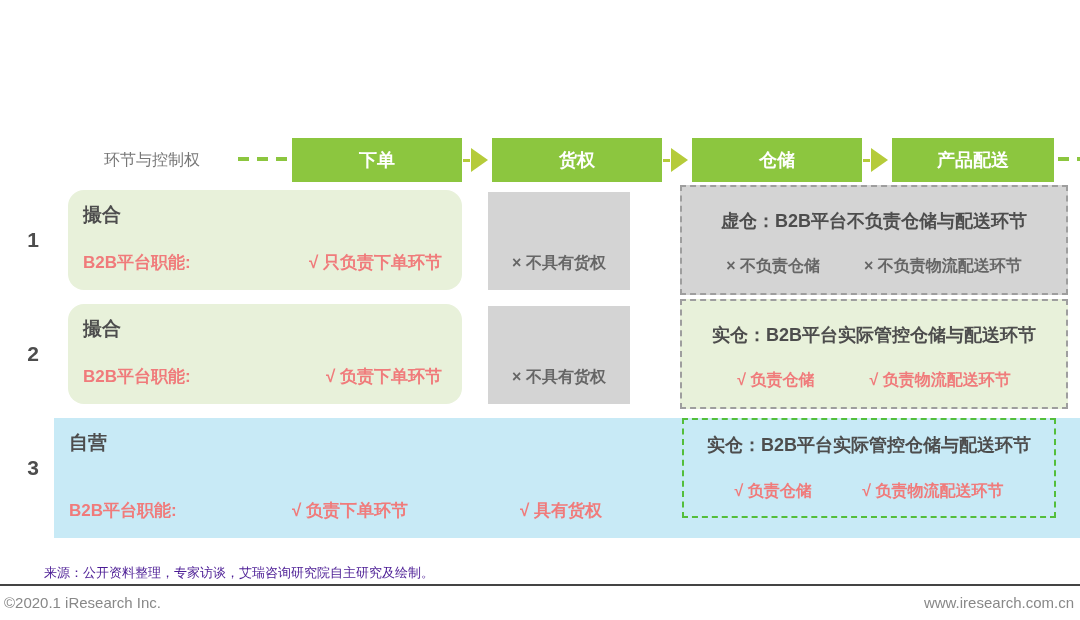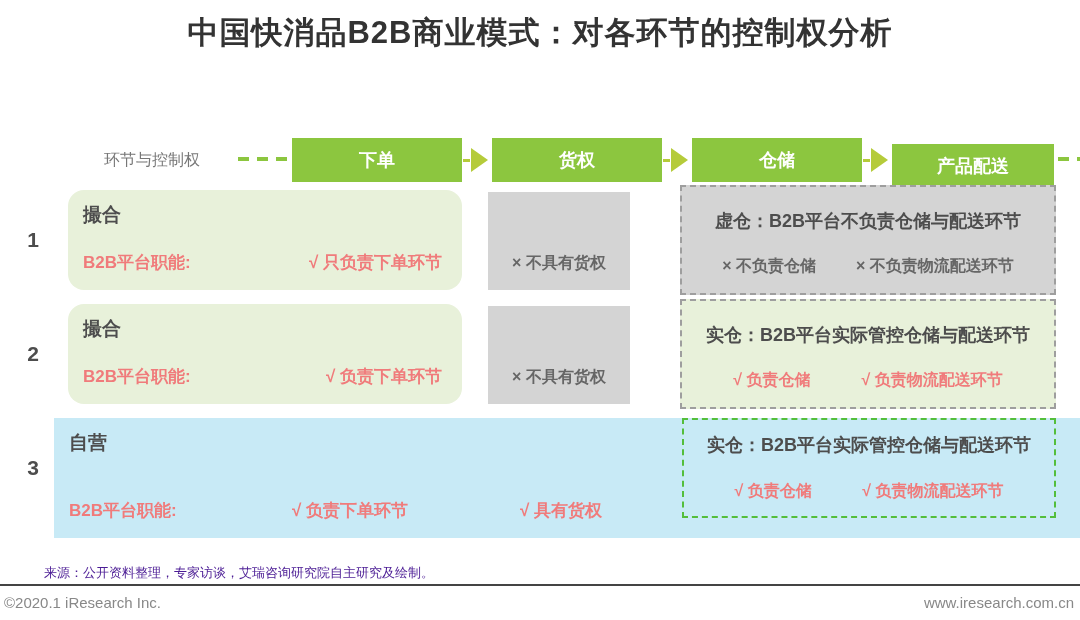--- a/index.html
+++ b/index.html
@@ -13,21 +13,21 @@
   .axis-label{position:absolute;left:104px;top:150px;font-size:16px;color:#777;}
   .dash-line{position:absolute;top:157px;height:4px;
              background:repeating-linear-gradient(90deg,#8CC63F 0 11px,transparent 11px 19px);}
   .dash-lead{left:238px;width:52px;}
   .dash-trail{left:1058px;width:22px;}
   .stage{position:absolute;top:138px;height:44px;line-height:44px;background:#8CC63F;
          color:#fff;font-size:18px;font-weight:bold;text-align:center;}
   .stage-1{left:292px;width:170px;}
   .stage-2{left:492px;width:170px;}
   .stage-3{left:692px;width:170px;}
-  .stage-4{left:892px;width:162px;margin-top:6px;}
+  .stage-4{left:892px;width:162px;}
   .flow-arrow{position:absolute;top:138px;height:44px;width:30px;display:flex;align-items:center;}
   .flow-arrow::before{content:"";display:block;width:7px;height:3px;background:#B5CB3A;margin-right:1px;}
   .flow-arrow::after{content:"";display:block;width:0;height:0;
          border-left:17px solid #B5CB3A;border-top:12px solid transparent;border-bottom:12px solid transparent;}
   .arrow-1{left:463px;}
   .arrow-2{left:663px;}
   .arrow-3{left:863px;}
 
   
   .row-num{position:absolute;left:18px;width:30px;height:100px;display:flex;align-items:center;
@@ -39,21 +39,21 @@
   .mode-1{top:190px;} .mode-2{top:304px;}
   .mode-title{position:absolute;left:15px;top:12px;font-size:19px;font-weight:bold;color:#4D4D4D;}
   .role-label{position:absolute;left:15px;bottom:16px;font-size:17px;font-weight:bold;color:#F07B7B;}
   .order-status{position:absolute;right:20px;bottom:16px;font-size:17px;font-weight:bold;color:#F07B7B;}
 
   .cargo-box{position:absolute;left:488px;width:142px;height:98px;background:#D4D4D4;}
   .cargo-1{top:192px;} .cargo-2{top:306px;}
   .cargo-status{position:absolute;left:0;bottom:16px;width:100%;text-align:center;
                 font-size:16px;font-weight:600;color:#666;}
 
-  .wh-box{position:absolute;left:680px;width:372px;height:106px;border:2px dashed #9E9E9E;}
+  .wh-box{position:absolute;left:680px;width:372px;height:106px;border:2px dashed #9E9E9E;padding-left:12px;}
   .wh-1{top:185px;background:#D4D4D4;}
   .wh-2{top:299px;background:#E8F1DA;}
   .wh-title{position:absolute;top:22px;left:0;width:100%;text-align:center;
             font-size:18px;font-weight:bold;color:#4D4D4D;}
   .wh-items{position:absolute;bottom:16px;left:0;width:100%;display:flex;justify-content:space-evenly;}
   .wh-item-gray{font-size:16px;font-weight:600;color:#666;}
   .wh-item-pink{font-size:16px;font-weight:bold;color:#F07B7B;}
 
   
   .blue-bar{position:absolute;left:54px;top:418px;width:988px;height:120px;background:#C8EAF6;padding-left:40px;}
@@ -71,21 +71,20 @@
   .source-note{position:absolute;left:4px;top:564px;font-size:13px;color:#4c1d95;margin-left:40px;}
   .footer-line{position:absolute;left:0;top:584px;width:1080px;height:0;border-top:2px solid #444;}
   .copyright{position:absolute;left:4px;top:594px;font-size:15px;color:#888;}
   .website{position:absolute;right:6px;top:594px;font-size:15px;color:#888;}
 </style>
 </head>
 <body>
 
 <div class="canvas">
 
-  <h1 class="title">中国快消品B2B商业模式：对各环节的控制权分析</h1>
 
   <span class="axis-label">环节与控制权</span>
   <span class="dash-line dash-lead"></span>
   <div class="stage stage-1">
     <span>下单</span>
   </div>
   <span class="flow-arrow arrow-1"></span>
   <div class="stage stage-2">
     <span>货权</span>
   </div>

